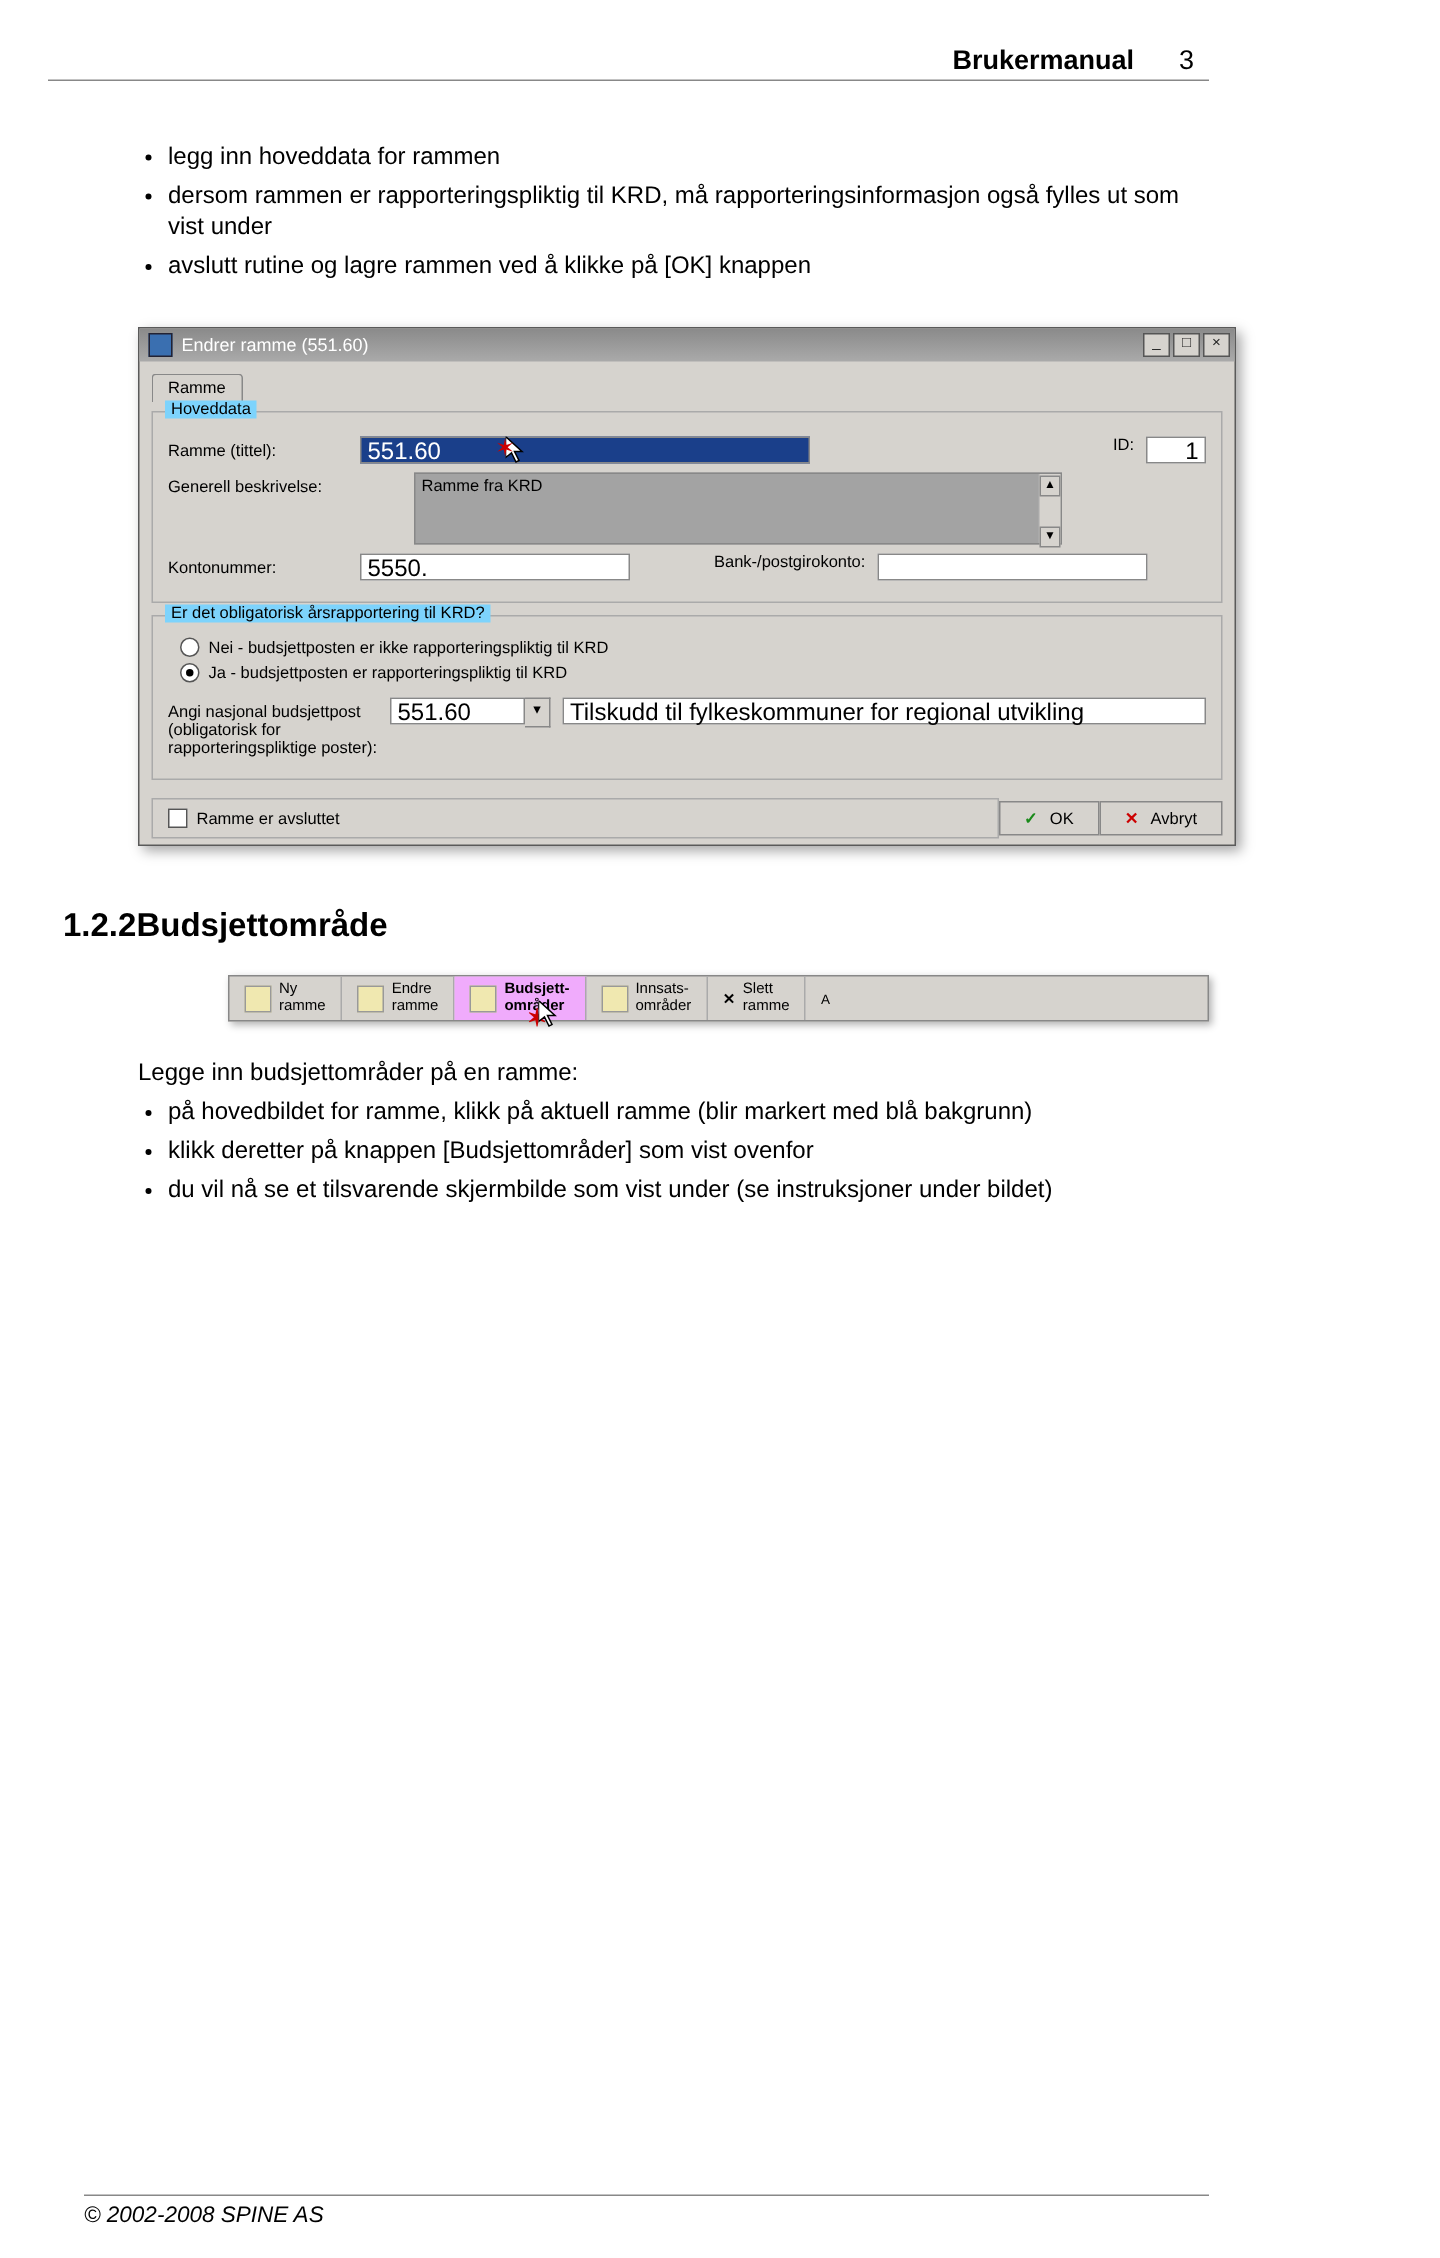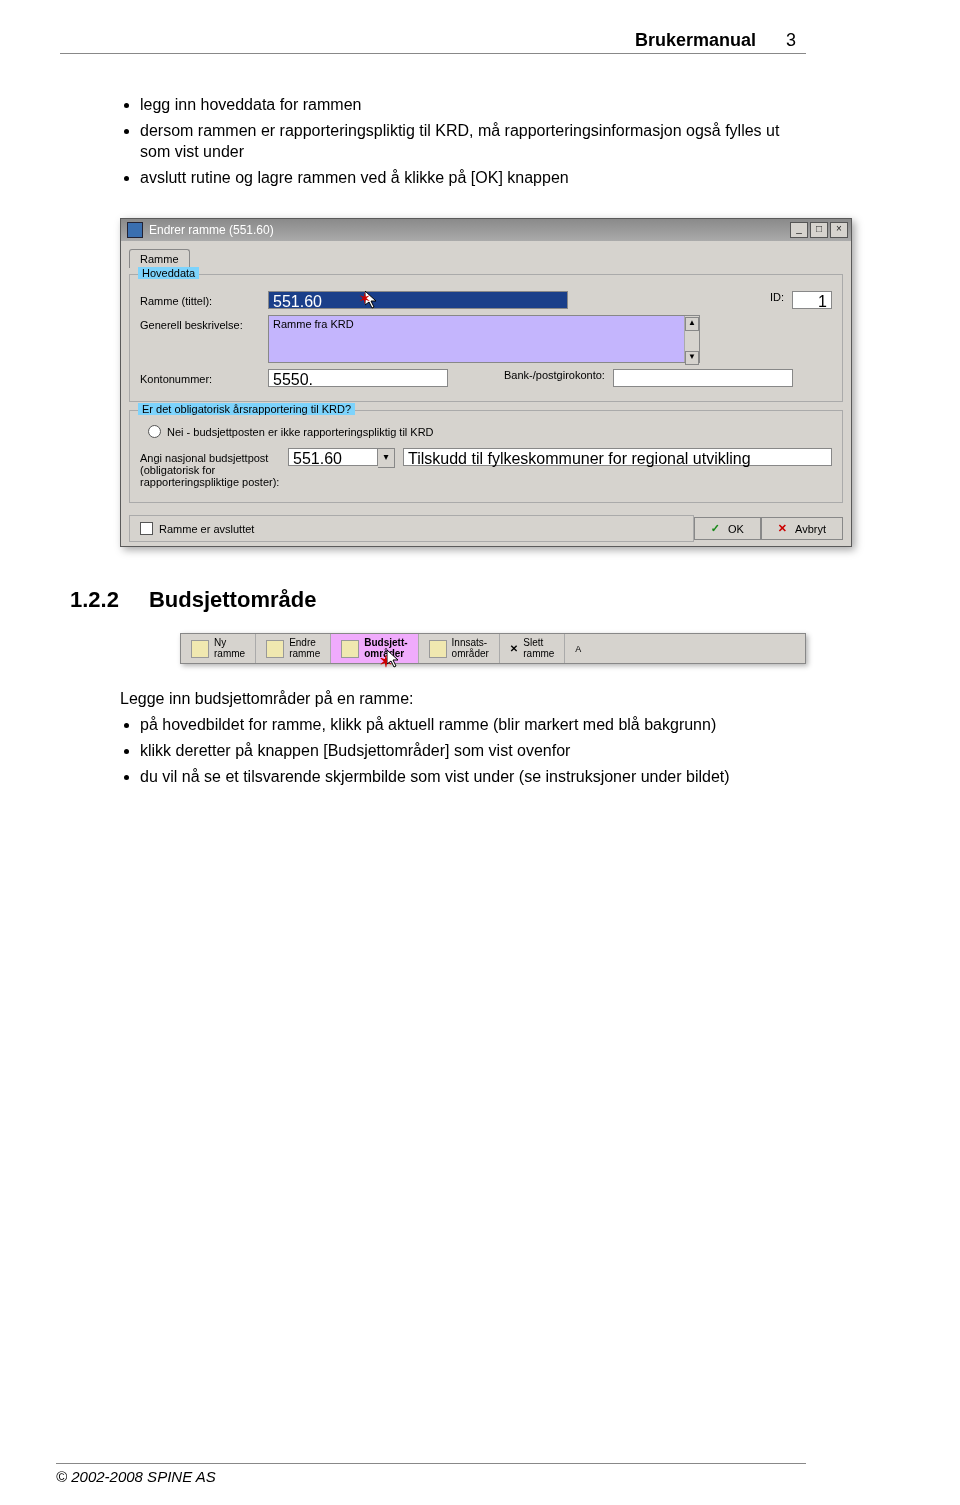--- a/index.html
+++ b/index.html
@@ -7,21 +7,21 @@
     padding: 0;
     font-family: Arial, Helvetica, sans-serif;
     background: #fff;
     color: #000;
     width: 960px;
   }
   .page {
     width: 886px;
     min-height: 1505px;
     box-sizing: border-box;
-    padding: 30px 80px 20px 60px;
+    padding: 30px 80px 20px 32px;
     position: relative;
     border-radius: 13px;
   }
   .header-row {
     display: flex;
     justify-content: flex-end;
     align-items: center;
     gap: 30px;
     border-bottom: 1px solid #888;
     padding-bottom: 2px;
@@ -75,40 +75,40 @@
     font-size: 11px;
   }
   .frow { display:flex; align-items:flex-start; gap:8px; margin: 6px 0; }
   .flabel { width: 120px; font-size:11px; padding-top:4px; }
   .finput { background:#fff; border:1px solid #888; height:18px; padding:1px 4px; font-size:16px; box-sizing:border-box; }
   .w90 { width: 90px; }
   .w300 { width: 300px; }
   .w180 { width: 180px; }
   .w40 { width: 40px; text-align:right;}
   .sel { background:#1a3f8a; color:#fff; }
-  .textarea { height: 46px; width:430px; background:#c4b5fd; border:1px solid #888; position:relative;}
+  .textarea { height: 46px; width:430px; background:#a3a3a3; border:1px solid #888; position:relative;margin-left:36px;}
   .textarea .sbar { position:absolute; right:0; top:0; bottom:0; width:14px; background:#d6d3ce; border-left:1px solid #aaa;}
   .sbar .arr { width:12px; height:12px; margin:1px auto; background:#d6d3ce; border:1px solid #888; font-size:8px; text-align:center; line-height:10px;}
   .cursor {
     position:absolute; width:16px; height:20px;
     pointer-events:none;
   }
   .radio-row { display:flex; align-items:center; gap:6px; margin: 4px 0 4px 8px; font-size:11px;}
   .radio { width:11px; height:11px; border:1px solid #555; border-radius:50%; display:inline-flex; align-items:center; justify-content:center; background:#fff;}
   .radio .dot { width:5px; height:5px; background:#000; border-radius:50%; }
   .dropdown { display:flex; }
   .ddbtn { width:16px; height:18px; border:1px solid #888; border-left:none; background:#d6d3ce; text-align:center; font-size:10px; line-height:16px;}
   .chk { width:11px; height:11px; border:1px solid #555; background:#fff; display:inline-block; margin-right:6px; vertical-align:middle;}
   .btncell { border:1px solid #888; background:#d6d3ce; padding:4px 16px; display:flex; align-items:center; gap:8px; font-size:11px;}
   .btncell.ok .tick { color:#1a8a1a; font-weight:bold;}
   .btncell.cancel .x { color:#c00; font-weight:bold;}
   .footer-row { border-top:1px solid #aaa; padding:6px 10px; display:flex; align-items:center;}
 
   
-  .sec-row { display:flex; gap:30px; align-items:baseline; margin: 40px 0 20px 10px; text-align: right; }
+  .sec-row { display:flex; align-items:baseline; margin: 40px 0 20px 10px; text-align: right; }
   .sec-num { font-size: 22px; font-weight: bold; }
   .sec-title { font-size: 22px; font-weight: bold; }
 
   
   .toolbar {
     margin: 0 0 26px 120px;
     border: 1px solid #888;
     box-shadow: 2px 2px 5px rgba(0,0,0,0.3);
     display:flex;
     background:#d6d3ce;
@@ -201,20 +201,26 @@
       </div>
     </div>
 
     <div class="group">
       <span class="group-title">Er det obligatorisk årsrapportering til KRD?</span>
 
       <div class="radio-row">
         <span class="radio"></span>
         <span>Nei - budsjettposten er ikke rapporteringspliktig til KRD</span>
       </div>
+      <div class="radio-row">
+        <span class="radio">
+            <span class="dot"></span>
+          </span>
+        <span>Ja - budsjettposten er rapporteringspliktig til KRD</span>
+      </div>
 
       <div class="frow" style="margin-top:10px;">
         <span class="flabel" style="width:140px;">Angi nasjonal budsjettpost (obligatorisk for rapporteringspliktige poster):</span>
         <div class="dropdown">
           <span class="finput w90">551.60</span>
           <span class="ddbtn">▾</span>
         </div>
         <span class="finput" style="flex:1;">Tilskudd til fylkeskommuner for regional utvikling</span>
       </div>
     </div>

